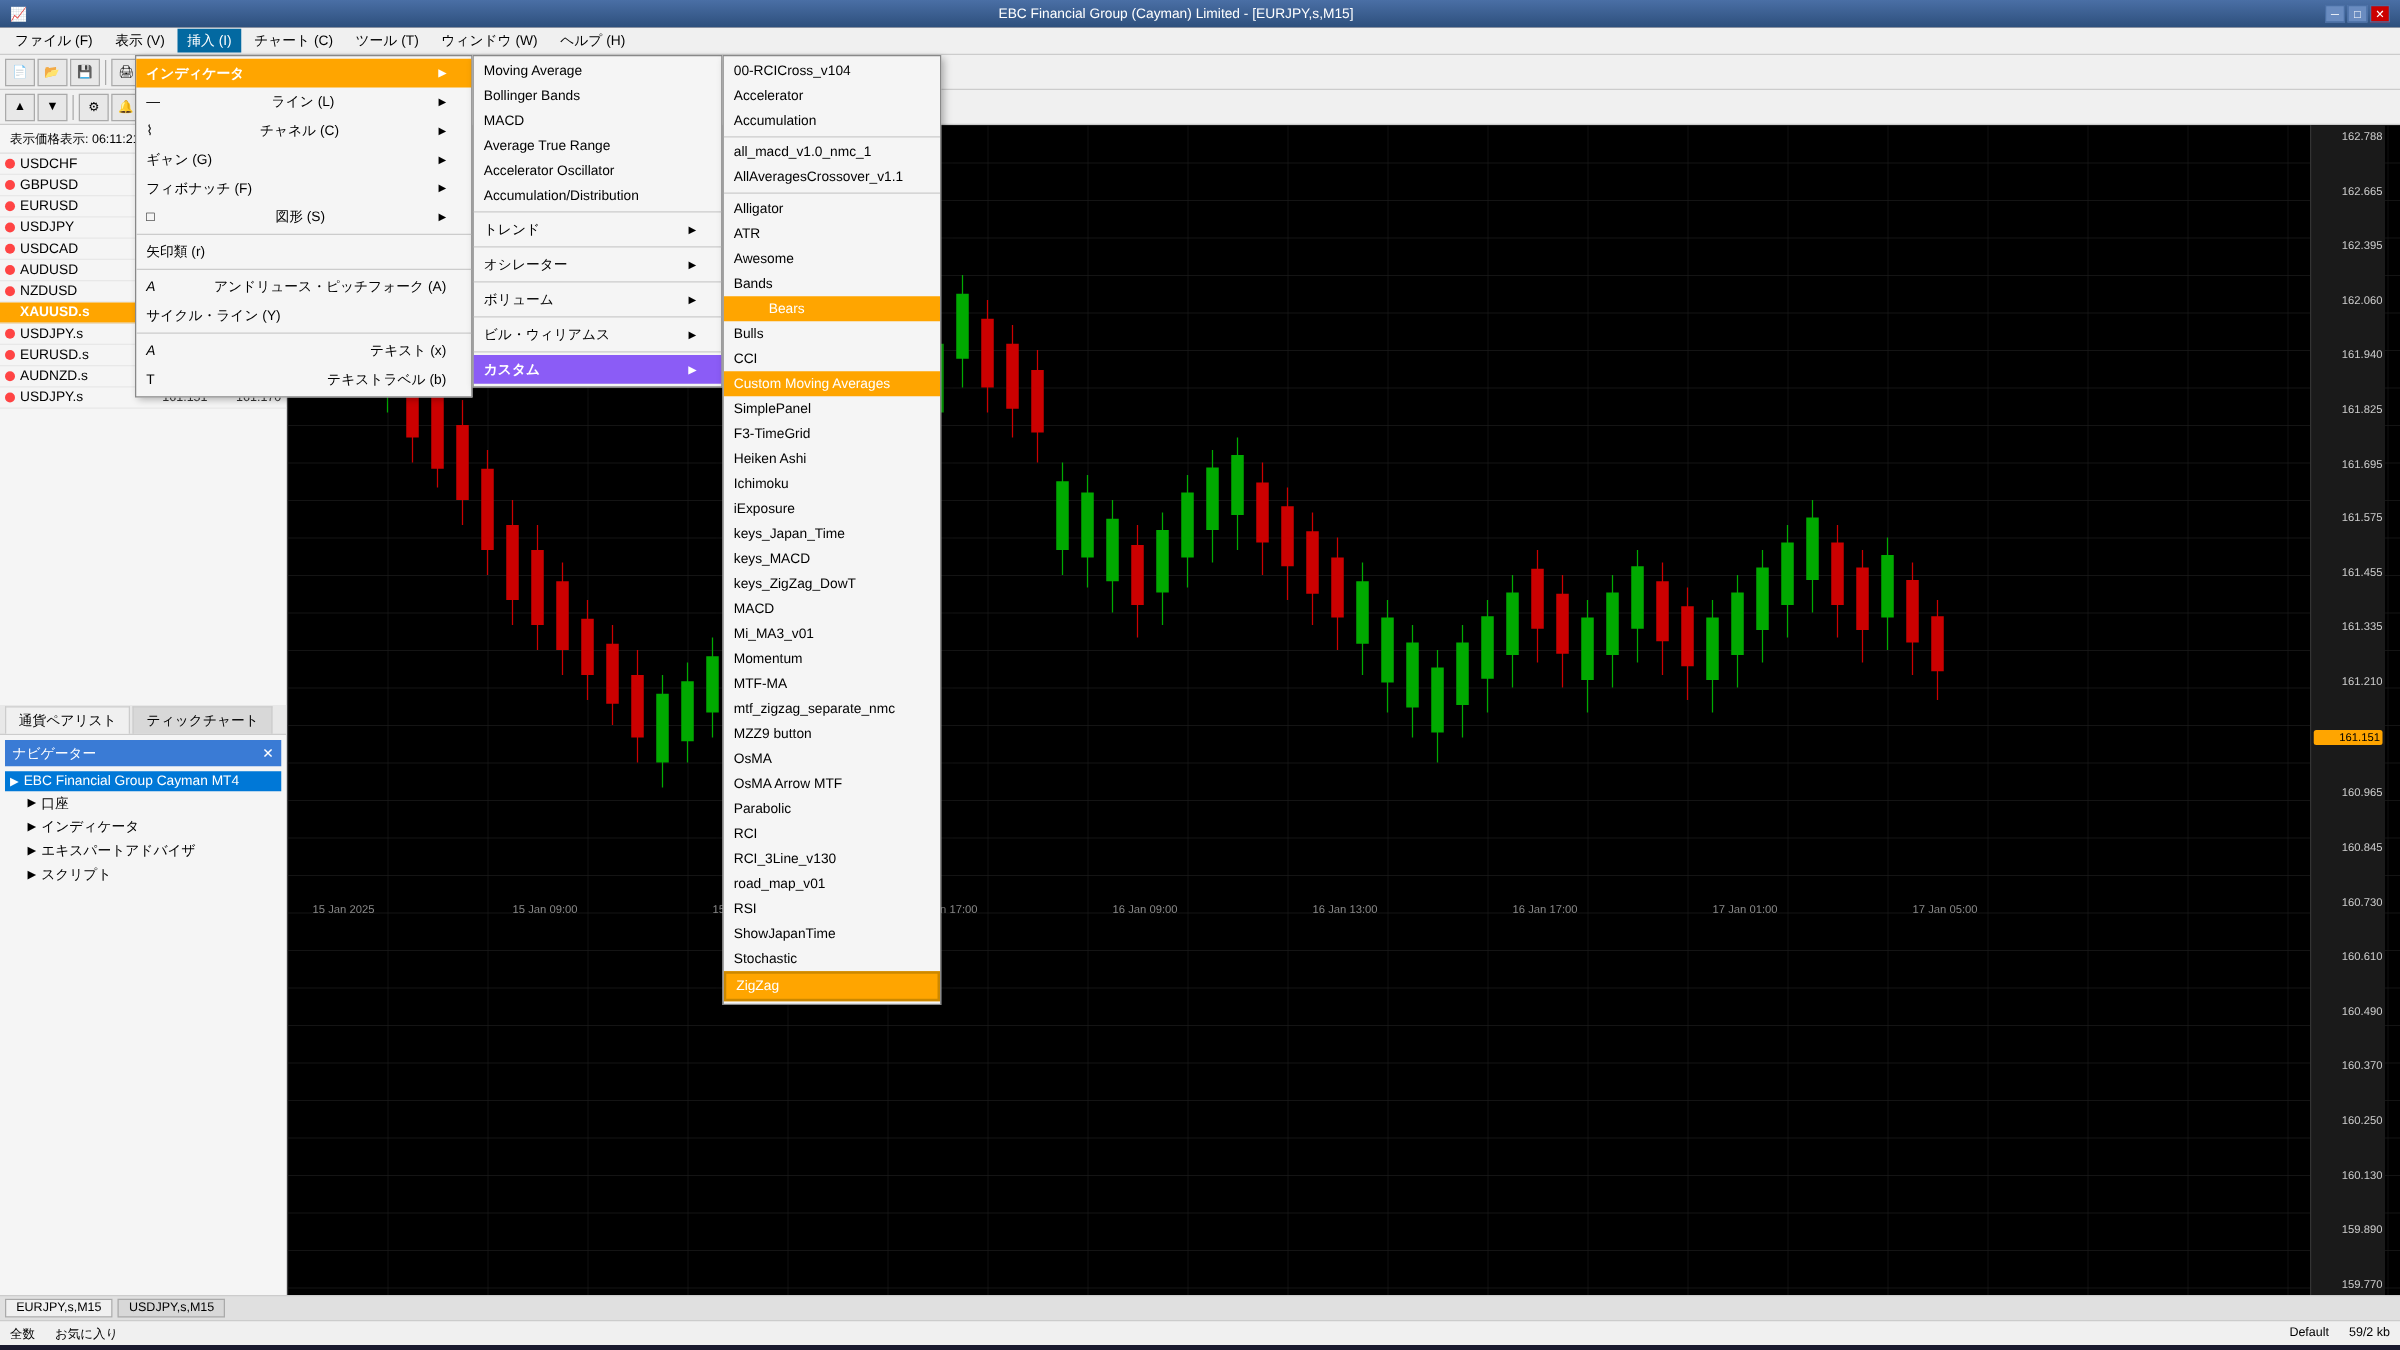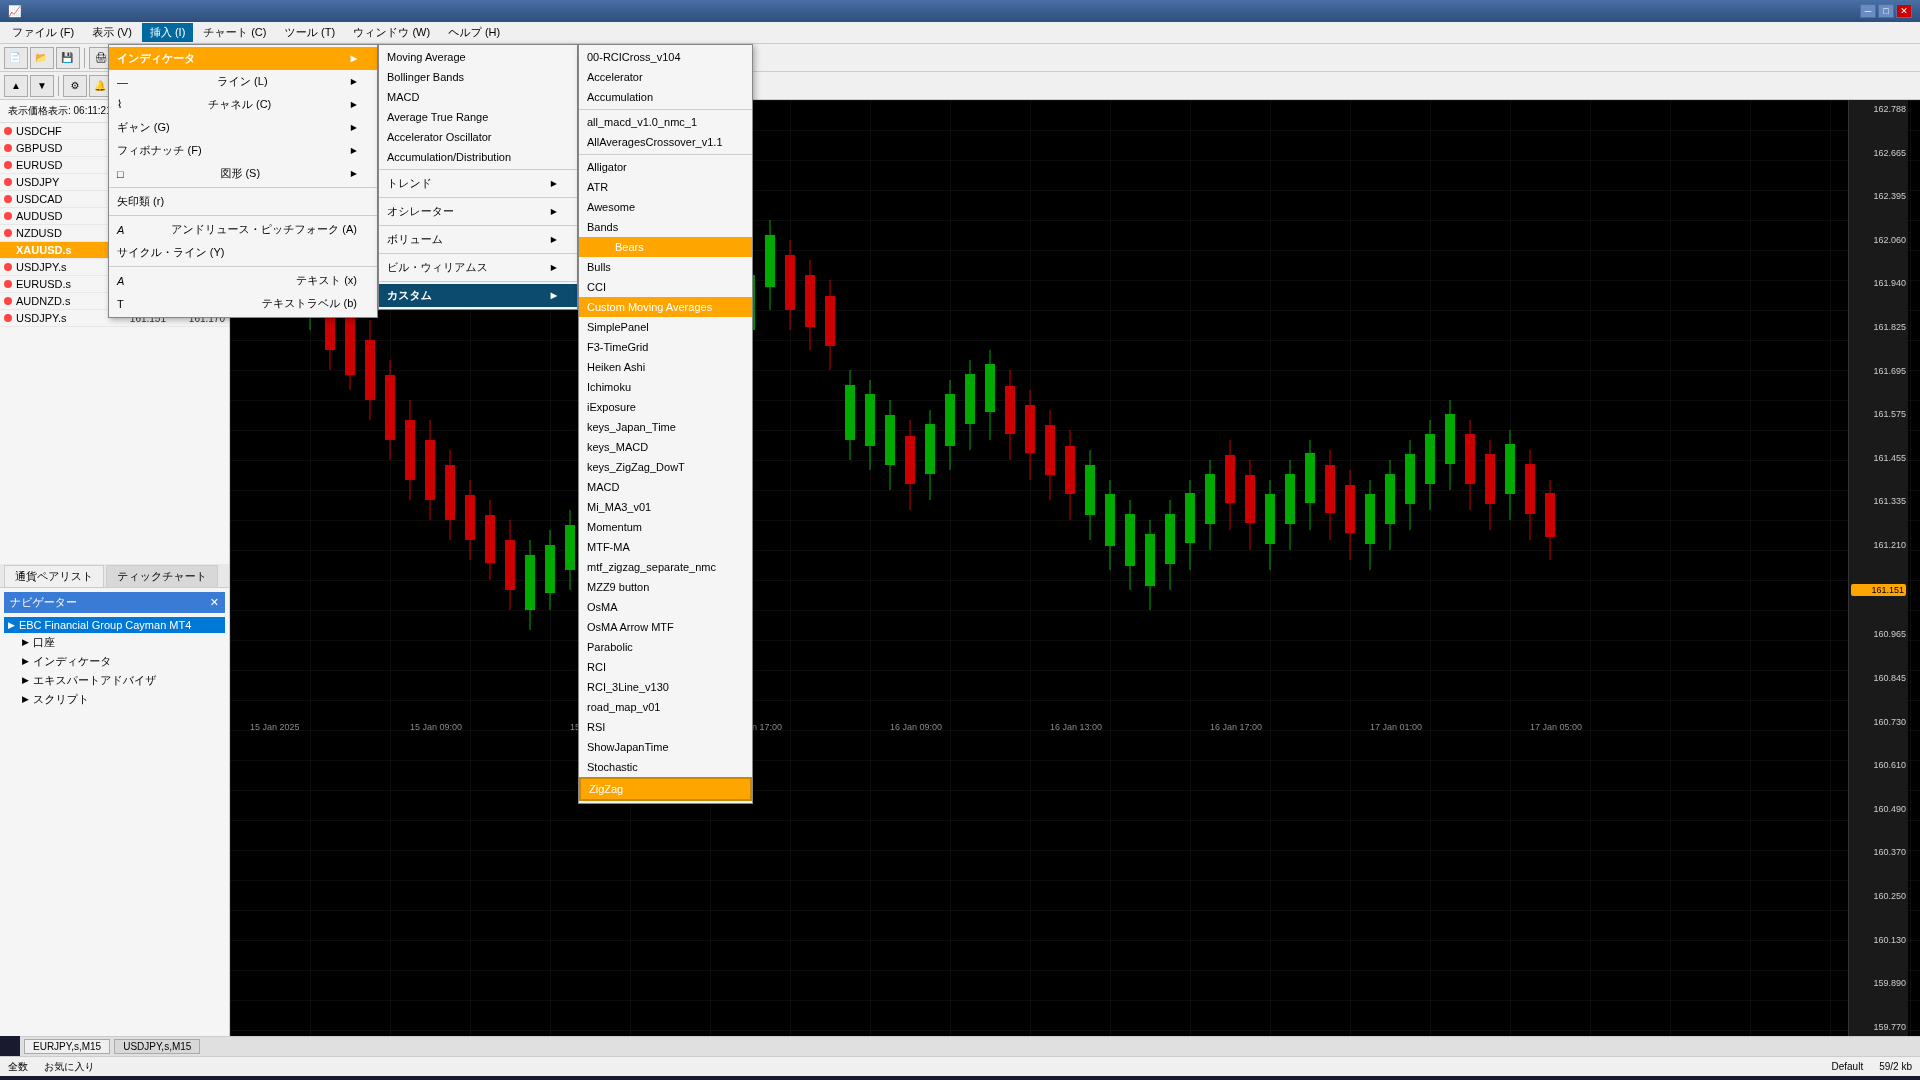--- a/index.html
+++ b/index.html
@@ -74,21 +74,21 @@
     
     #price-axis { position: absolute; right: 12px; top: 0; width: 60px; height: 100%; background: #1a1a1a; border-left: 1px solid #333; display: flex; flex-direction: column; justify-content: space-between; padding: 4px 2px; }
     .price-label { font-size: 9px; color: #ccc; text-align: right; }
     .price-label.current { background: #ffa500; color: black; padding: 1px 2px; border-radius: 2px; }
 
     
     #statusbar {
       width: 100%; height: 20px; background: #f0f0f0; border-top: 1px solid #ccc;
       display: flex; align-items: center; padding: 0 8px; gap: 16px; font-size: 10px; justify-content: space-between;
     }
-    #bottom-tabs { height: 20px; background: #e0e0e0; border-top: 1px solid #ccc; display: flex; align-items: center; padding: 0 4px; gap: 4px; margin-left: 20px; }
+    #bottom-tabs { height: 20px; background: #e0e0e0; border-top: 1px solid #ccc; display: flex; align-items: center; padding: 0 4px; gap: 4px; }
     .bottom-tab { padding: 1px 8px; border: 1px solid #aaa; font-size: 10px; background: #d8d8d8; cursor: pointer; }
     .bottom-tab.active { background: #f0f0f0; }
 
     
     #insert-menu {
       position: absolute; top: 44px; left: 108px; width: 270px;
       background: #f5f5f5; border: 1px solid #888; box-shadow: 2px 2px 6px rgba(0,0,0,0.3);
       z-index: 200;
     }
 
@@ -116,20 +116,21 @@
     .menu-arrow { font-size: 8px; }
 
     
     svg text { font-size: 9px; fill: #888; }
   </style>
 </head>
 <body>
 
 <div id="titlebar">
   <span>📈</span>
+  <span class="title">EBC Financial Group (Cayman) Limited - [EURJPY,s,M15]</span>
   <div class="win-controls">
     <div class="win-btn">─</div>
     <div class="win-btn">□</div>
     <div class="win-btn" style="background:#c00;">✕</div>
   </div>
 </div>
 
 <div id="menubar">
   <span class="menu-item">ファイル (F)</span>
   <span class="menu-item">表示 (V)</span>
@@ -632,21 +633,21 @@
     <li>
         <span>ボリューム</span>
         <span class="menu-arrow">▶</span>
       </li>
     <li class="menu-sep" style="padding:0;"></li>
     <li>
         <span>ビル・ウィリアムス</span>
         <span class="menu-arrow">▶</span>
       </li>
     <li class="menu-sep" style="padding:0;"></li>
-    <li style="background:#0c4a6e; color:white; font-weight:bold;gap:43px;">
+    <li style="background:#8b5cf6; color:white; font-weight:bold;gap:43px;">
       <span>カスタム</span>
       <span class="menu-arrow">▶</span>
     </li>
   </ul>
 </div>
 
 <div id="custom-submenu">
   <ul class="menu-dropdown">
     <li>
         <span>00-RCICross_v104</span>

